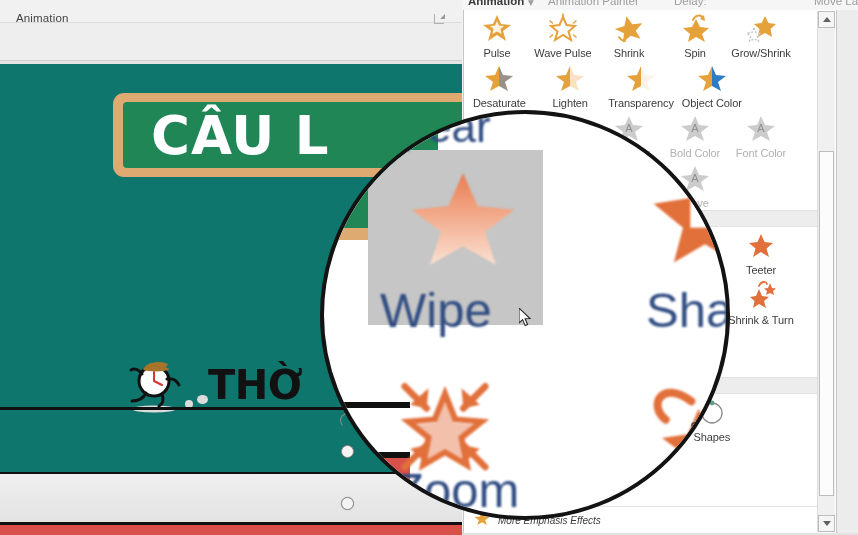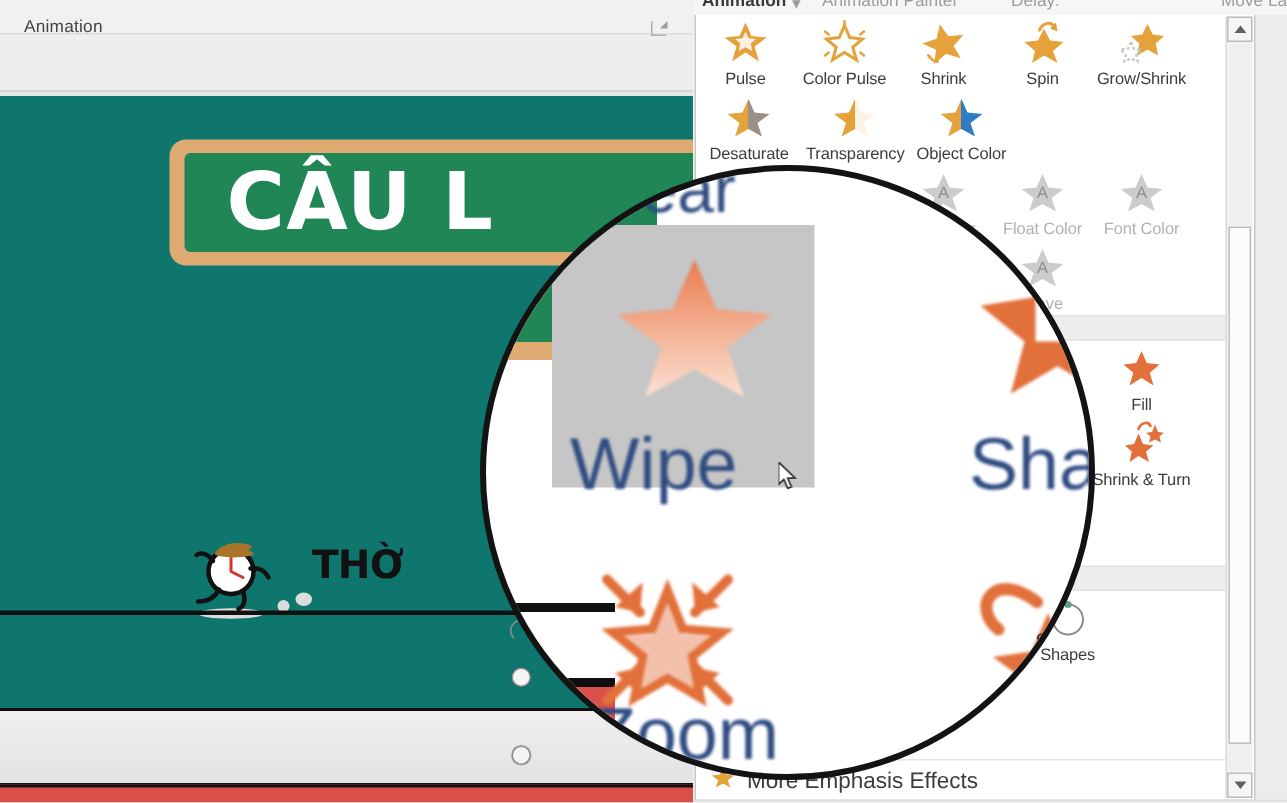--- a/index.html
+++ b/index.html
@@ -29,21 +29,21 @@
   
   .board-outer{position:absolute;left:113px;top:29px;width:420px;height:84px;background:#dfa972;border-radius:11px;}
   .board-inner{position:absolute;left:10px;top:9px;right:10px;bottom:9px;background:#218655;border-radius:4px;}
   .board-text{position:absolute;left:28px;top:50%;transform:translateY(-50%);
     font-family:"DejaVu Sans", sans-serif;font-weight:bold;font-size:53px;color:#ffffff;
     letter-spacing:1px;white-space:nowrap;line-height:1;}
 
   
   .clock-wrap{position:absolute;left:122px;top:295px;width:72px;height:56px;}
   .puff{position:absolute;border-radius:50%;background:#dcdcdc;}
-  .heading-big{position:absolute;left:208px;top:298px;font-family:"DejaVu Sans",sans-serif;font-weight:bold;font-size:26px;color:#111;white-space:nowrap;letter-spacing:-.5px;}
+  .heading-big{position:absolute;left:208px;top:298px;font-family:"DejaVu Sans",sans-serif;font-weight:bold;font-size:40px;color:#111;white-space:nowrap;letter-spacing:-.5px;}
 
   
   .bar{position:absolute;left:-12px;width:480px;border-top:2.6px solid #101010;border-bottom:2.6px solid #101010;}
   .bar.b1{top:408px;height:48px;background:linear-gradient(180deg,#efefef 0%,#e3e3e3 100%);}
   .bar.b2{top:459px;height:43px;background:#d9504b;}
   .hline{position:absolute;left:-12px;width:480px;height:2.6px;background:#101010;}
 
   .handle{position:absolute;width:11px;height:11px;border-radius:50%;background:#f4f4f4;border:1.6px solid #8d8d8d;box-shadow:0 0 1px rgba(0,0,0,.4);}
   .rot-handle{position:absolute;width:13px;height:13px;border-radius:50%;border:1.7px solid #8d8d8d;border-bottom-color:transparent;background:transparent;}
 
@@ -56,21 +56,21 @@
 
   .glist{position:absolute;left:0;top:0;width:354px;}
   .grow{position:relative;display:flex;width:330px;}
   .gcell{width:70.8px;height:50px;position:relative;display:flex;flex-direction:column;align-items:center;justify-content:flex-start;padding-top:2px;box-sizing:border-box;}
   .gcell .lbl{position:absolute;bottom:1px;left:0;right:0;text-align:center;font-size:11px;color:#3c3c3c;white-space:nowrap;letter-spacing:-.1px;}
   .gcell.dim .lbl{color:#b1b1b1;}
   .gcell .ic{height:30px;display:flex;align-items:center;justify-content:center;margin-top:1px;}
   .sect-band{width:354px;height:15px;background:#ededed;border-top:1px solid #e2e2e2;border-bottom:1px solid #e2e2e2;}
   .more-row{position:absolute;left:0;bottom:0;width:354px;height:26px;display:flex;align-items:center;background:#fff;border-top:1px solid #e4e4e4;}
   .more-row .mi{margin-left:10px;margin-right:8px;}
-  .more-row .mtxt{font-size:15px;color:#3c3c3c;}
+  .more-row .mtxt{font-size:10px;color:#3c3c3c;font-style:italic;}
 
   
   .vsb{position:absolute;right:1px;top:1px;width:17px;height:521px;background:#f0f0f0;border-left:1px solid #dcdcdc;}
   .vsb .btn{position:absolute;left:0;width:17px;height:17px;background:#f5f5f5;border:1px solid #bdbdbd;box-sizing:border-box;display:flex;align-items:center;justify-content:center;}
   .vsb .btn.up{top:0;}
   .vsb .btn.dn{bottom:0;}
   .vsb .tri{width:0;height:0;border-left:4px solid transparent;border-right:4px solid transparent;}
   .vsb .tri.u{border-bottom:5px solid #606060;}
   .vsb .tri.d{border-top:5px solid #606060;}
   .vsb .thumb{position:absolute;left:1px;width:15px;background:#fcfcfc;border:1px solid #bdbdbd;box-sizing:border-box;}
@@ -175,21 +175,21 @@
             </div>
             <div class="lbl">Pulse</div>
           </div>
           <div class="gcell">
             <div class="ic">
               <svg width="30" height="30" viewBox="0 0 30 30">
                   <polygon points="15,4 18.5,12 27,13 20.5,18.5 23,27 15,22 7,27 9.5,18.5 3,13 11.5,12" fill="none" stroke="#e5a13a" stroke-width="2"></polygon>
                   <path d="M15 1 L15 4 M28 8 L25.5 10 M2 8 L4.5 10 M28 24 L25.5 22 M2 24 L4.5 22" stroke="#e5a13a" stroke-width="1.6" stroke-linecap="round"></path>
                 </svg>
             </div>
-            <div class="lbl">Color Pulse</div>
+            <div class="lbl">Wave Pulse</div>
           </div>
           <div class="gcell">
             <div class="ic">
               <svg width="30" height="30" viewBox="0 0 30 30">
                   <g transform="rotate(-12 15 15)">
                     <polygon points="15,3 19,12 29,13 21,19 24,28 15,23 6,28 9,19 1,13 11,12" fill="#e5a13a"></polygon>
                   </g>
                   <path d="M5 24 C7 27, 9 28, 11 28" stroke="#e5a13a" stroke-width="2" fill="none" stroke-linecap="round"></path>
                 </svg>
             </div>
@@ -228,20 +228,34 @@
                   </defs>
                   <polygon points="15,3 19,12 29,13 21,19 24,28 15,23 6,28 9,19 1,13 11,12" fill="url(#g1)"></polygon>
                 </svg>
             </div>
             <div class="lbl">Desaturate</div>
           </div>
           <div class="gcell">
             <div class="ic">
               <svg width="30" height="30" viewBox="0 0 30 30">
                   <defs>
+                    <linearGradient id="g3" x1="0" x2="1">
+                      <stop offset="50%" stop-color="#e5a13a"></stop>
+                      <stop offset="50%" stop-color="#f7e3c4"></stop>
+                    </linearGradient>
+                  </defs>
+                  <polygon points="15,3 19,12 29,13 21,19 24,28 15,23 6,28 9,19 1,13 11,12" fill="url(#g3)"></polygon>
+                </svg>
+            </div>
+            <div class="lbl">Lighten</div>
+          </div>
+          <div class="gcell">
+            <div class="ic">
+              <svg width="30" height="30" viewBox="0 0 30 30">
+                  <defs>
                     <linearGradient id="g4" x1="0" x2="1">
                       <stop offset="50%" stop-color="#e5a13a"></stop>
                       <stop offset="50%" stop-color="#fdf3e5"></stop>
                     </linearGradient>
                   </defs>
                   <polygon points="15,3 19,12 29,13 21,19 24,28 15,23 6,28 9,19 1,13 11,12" fill="url(#g4)"></polygon>
                 </svg>
             </div>
             <div class="lbl">Transparency</div>
           </div>
@@ -294,21 +308,21 @@
             </div>
             <div class="lbl">Fill Color</div>
           </div>
           <div class="gcell dim">
             <div class="ic">
               <svg width="30" height="30" viewBox="0 0 30 30">
                   <polygon points="15,3 19,12 29,13 21,19 24,28 15,23 6,28 9,19 1,13 11,12" fill="#cccccc"></polygon>
                   <text x="15" y="19" font-size="11" text-anchor="middle" fill="#8e8e8e" font-family="Liberation Sans">A</text>
                 </svg>
             </div>
-            <div class="lbl">Float Color</div>
+            <div class="lbl">Bold Color</div>
           </div>
           <div class="gcell dim">
             <div class="ic">
               <svg width="30" height="30" viewBox="0 0 30 30">
                   <polygon points="15,3 19,12 29,13 21,19 24,28 15,23 6,28 9,19 1,13 11,12" fill="#cccccc"></polygon>
                   <text x="15" y="19" font-size="11" text-anchor="middle" fill="#8e8e8e" font-family="Liberation Sans">A</text>
                 </svg>
             </div>
             <div class="lbl">Font Color</div>
           </div>
@@ -382,21 +396,21 @@
                 </svg>
             </div>
             <div class="lbl">Float Out</div>
           </div>
           <div class="gcell">
             <div class="ic">
               <svg width="30" height="30" viewBox="0 0 30 30">
                   <polygon points="15,4 18.5,12 27,13 20.5,18.5 23,27 15,22 7,27 9.5,18.5 3,13 11.5,12" fill="#e2703a"></polygon>
                 </svg>
             </div>
-            <div class="lbl">Fill</div>
+            <div class="lbl">Teeter</div>
           </div>
         </div>
 
         <div class="grow">
           <div class="gcell">
             <div class="ic">
               <svg width="30" height="30" viewBox="0 0 30 30">
                   <polygon points="15,4 18.5,12 27,13 20.5,18.5 23,27 15,22 7,27 9.5,18.5 3,13 11.5,12" fill="#ef9b77"></polygon>
                 </svg>
             </div>

